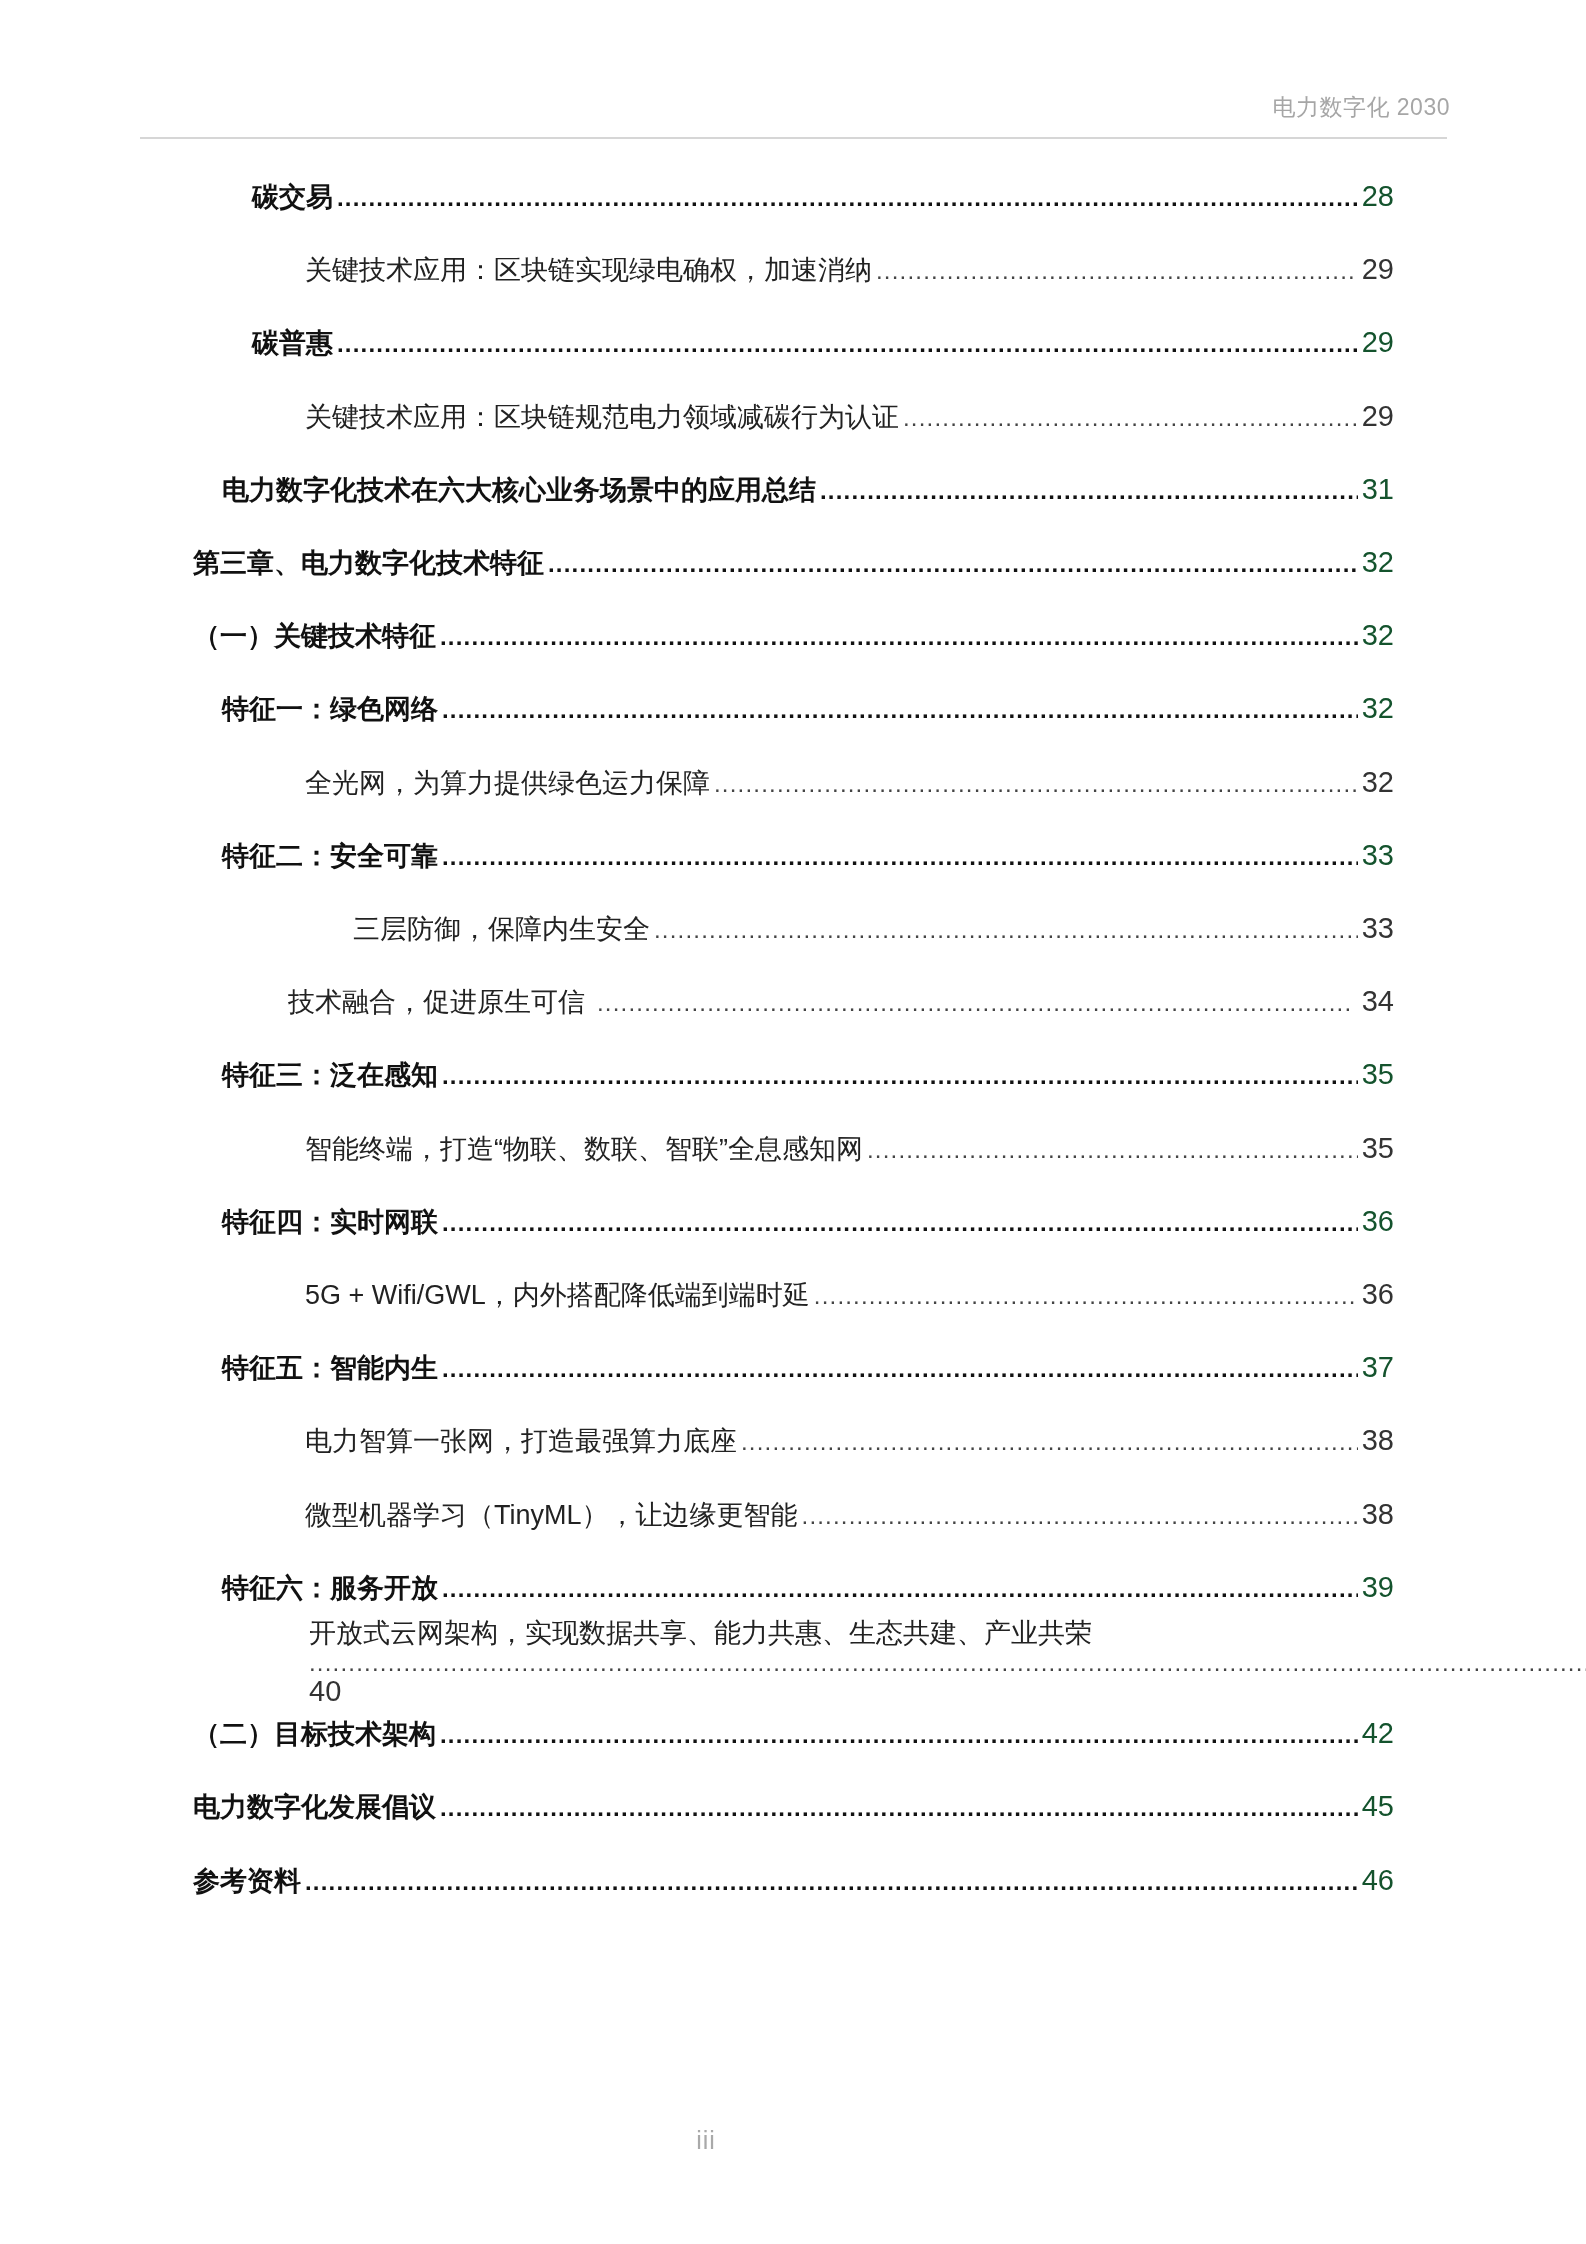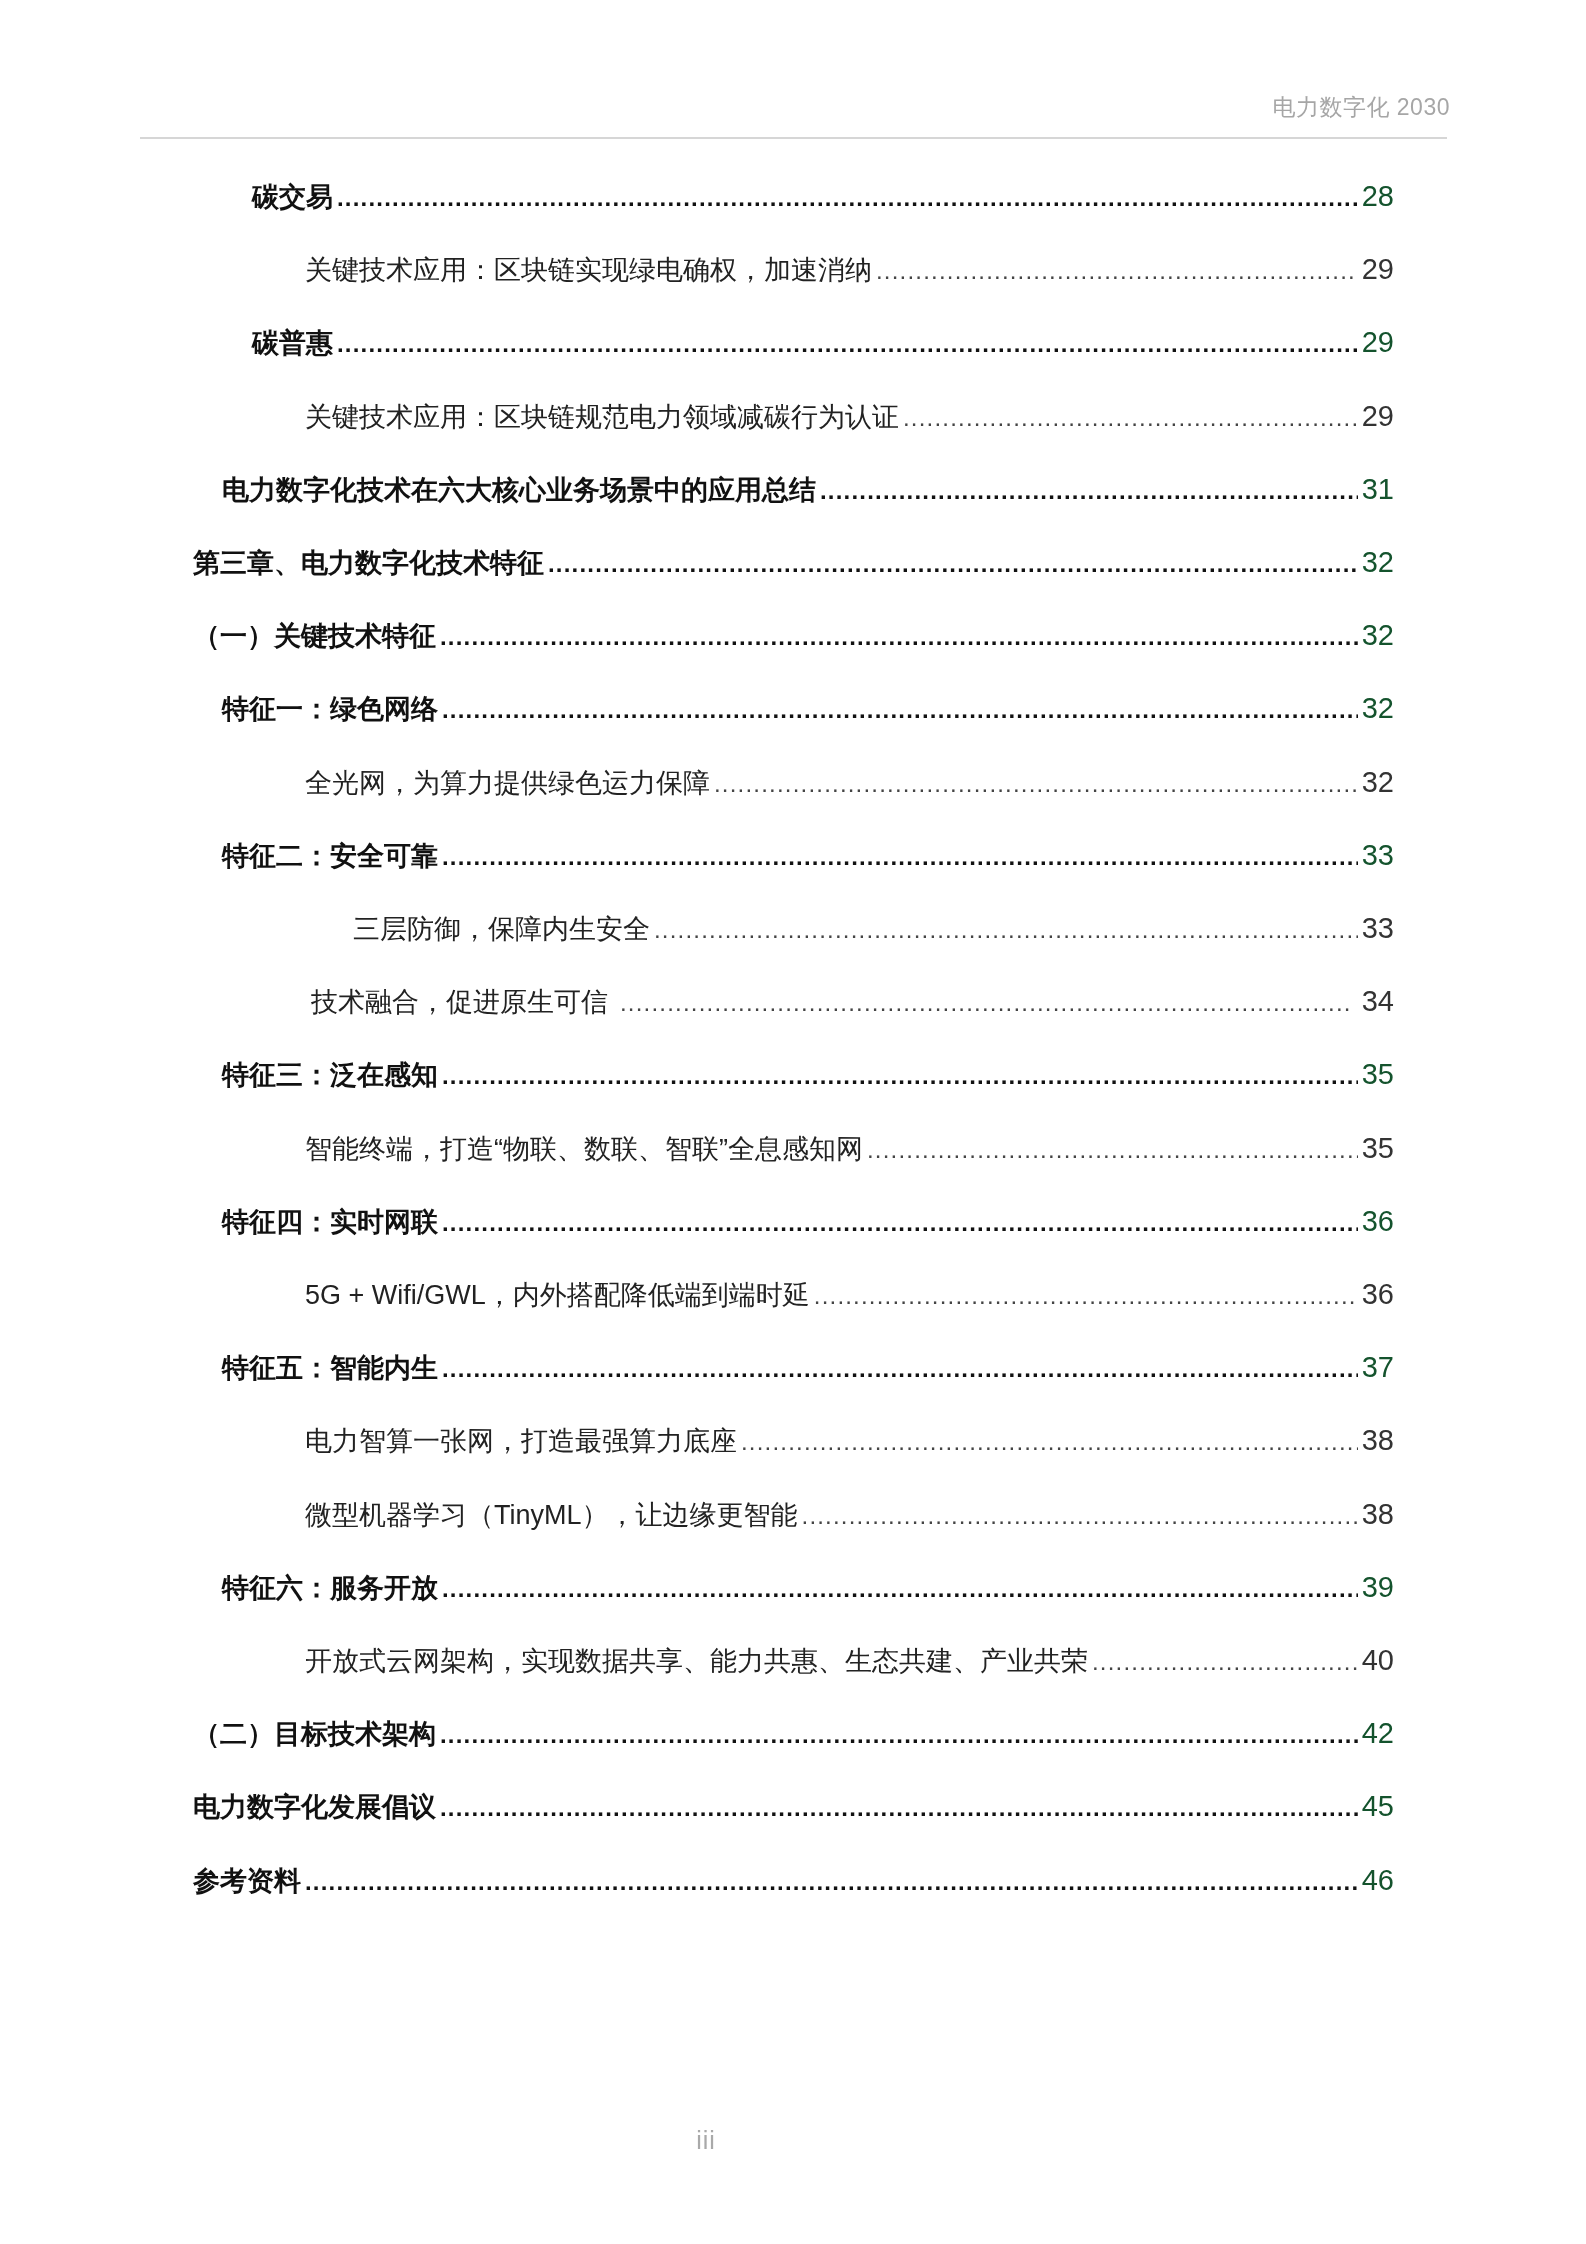--- a/index.html
+++ b/index.html
@@ -172,21 +172,21 @@
       </div>
     </div>
     <div class="toc-row lvl-3 normal" style="top: 718px; margin-left: 48px;">
       <div class="inner" style="left: 305px;">
         <span class="toc-label">三层防御，保障内生安全</span>
         <span class="toc-leader">................................................................................................................................................................................................................................................................................................................................................................................................................</span>
         <span class="toc-page">33</span>
       </div>
     </div>
     <div class="toc-row lvl-3 normal" style="top: 791.2px;">
-      <div class="inner" style="left: 311px; gap: 8px;">
+      <div class="inner" style="left: 288px; gap: 8px;">
         <span class="toc-label">技术融合，促进原生可信</span>
         <span class="toc-leader">................................................................................................................................................................................................................................................................................................................................................................................................................</span>
         <span class="toc-page">34</span>
       </div>
     </div>
     <div class="toc-row lvl-1 bold" style="top: 864.4px;">
       <div class="inner" style="left: 222px;">
         <span class="toc-label">特征三：泛在感知</span>
         <span class="toc-leader">................................................................................................................................................................................................................................................................................................................................................................................................................</span>
         <span class="toc-page">35</span>
@@ -235,21 +235,21 @@
       </div>
     </div>
     <div class="toc-row lvl-1 bold" style="top: 1376.8px;">
       <div class="inner" style="left: 222px;">
         <span class="toc-label">特征六：服务开放</span>
         <span class="toc-leader">................................................................................................................................................................................................................................................................................................................................................................................................................</span>
         <span class="toc-page">39</span>
       </div>
     </div>
     <div class="toc-row lvl-3 normal" style="top: 1450px;">
-      <div class="inner" style="left: 305px;">
+      <div class="inner" style="left: 305px; flex-direction: column;">
         <span class="toc-label">开放式云网架构，实现数据共享、能力共惠、生态共建、产业共荣</span>
         <span class="toc-leader">................................................................................................................................................................................................................................................................................................................................................................................................................</span>
         <span class="toc-page">40</span>
       </div>
     </div>
     <div class="toc-row lvl-0 bold" style="top: 1523.2px;">
       <div class="inner" style="left: 193px;">
         <span class="toc-label">（二）目标技术架构</span>
         <span class="toc-leader">................................................................................................................................................................................................................................................................................................................................................................................................................</span>
         <span class="toc-page">42</span>

